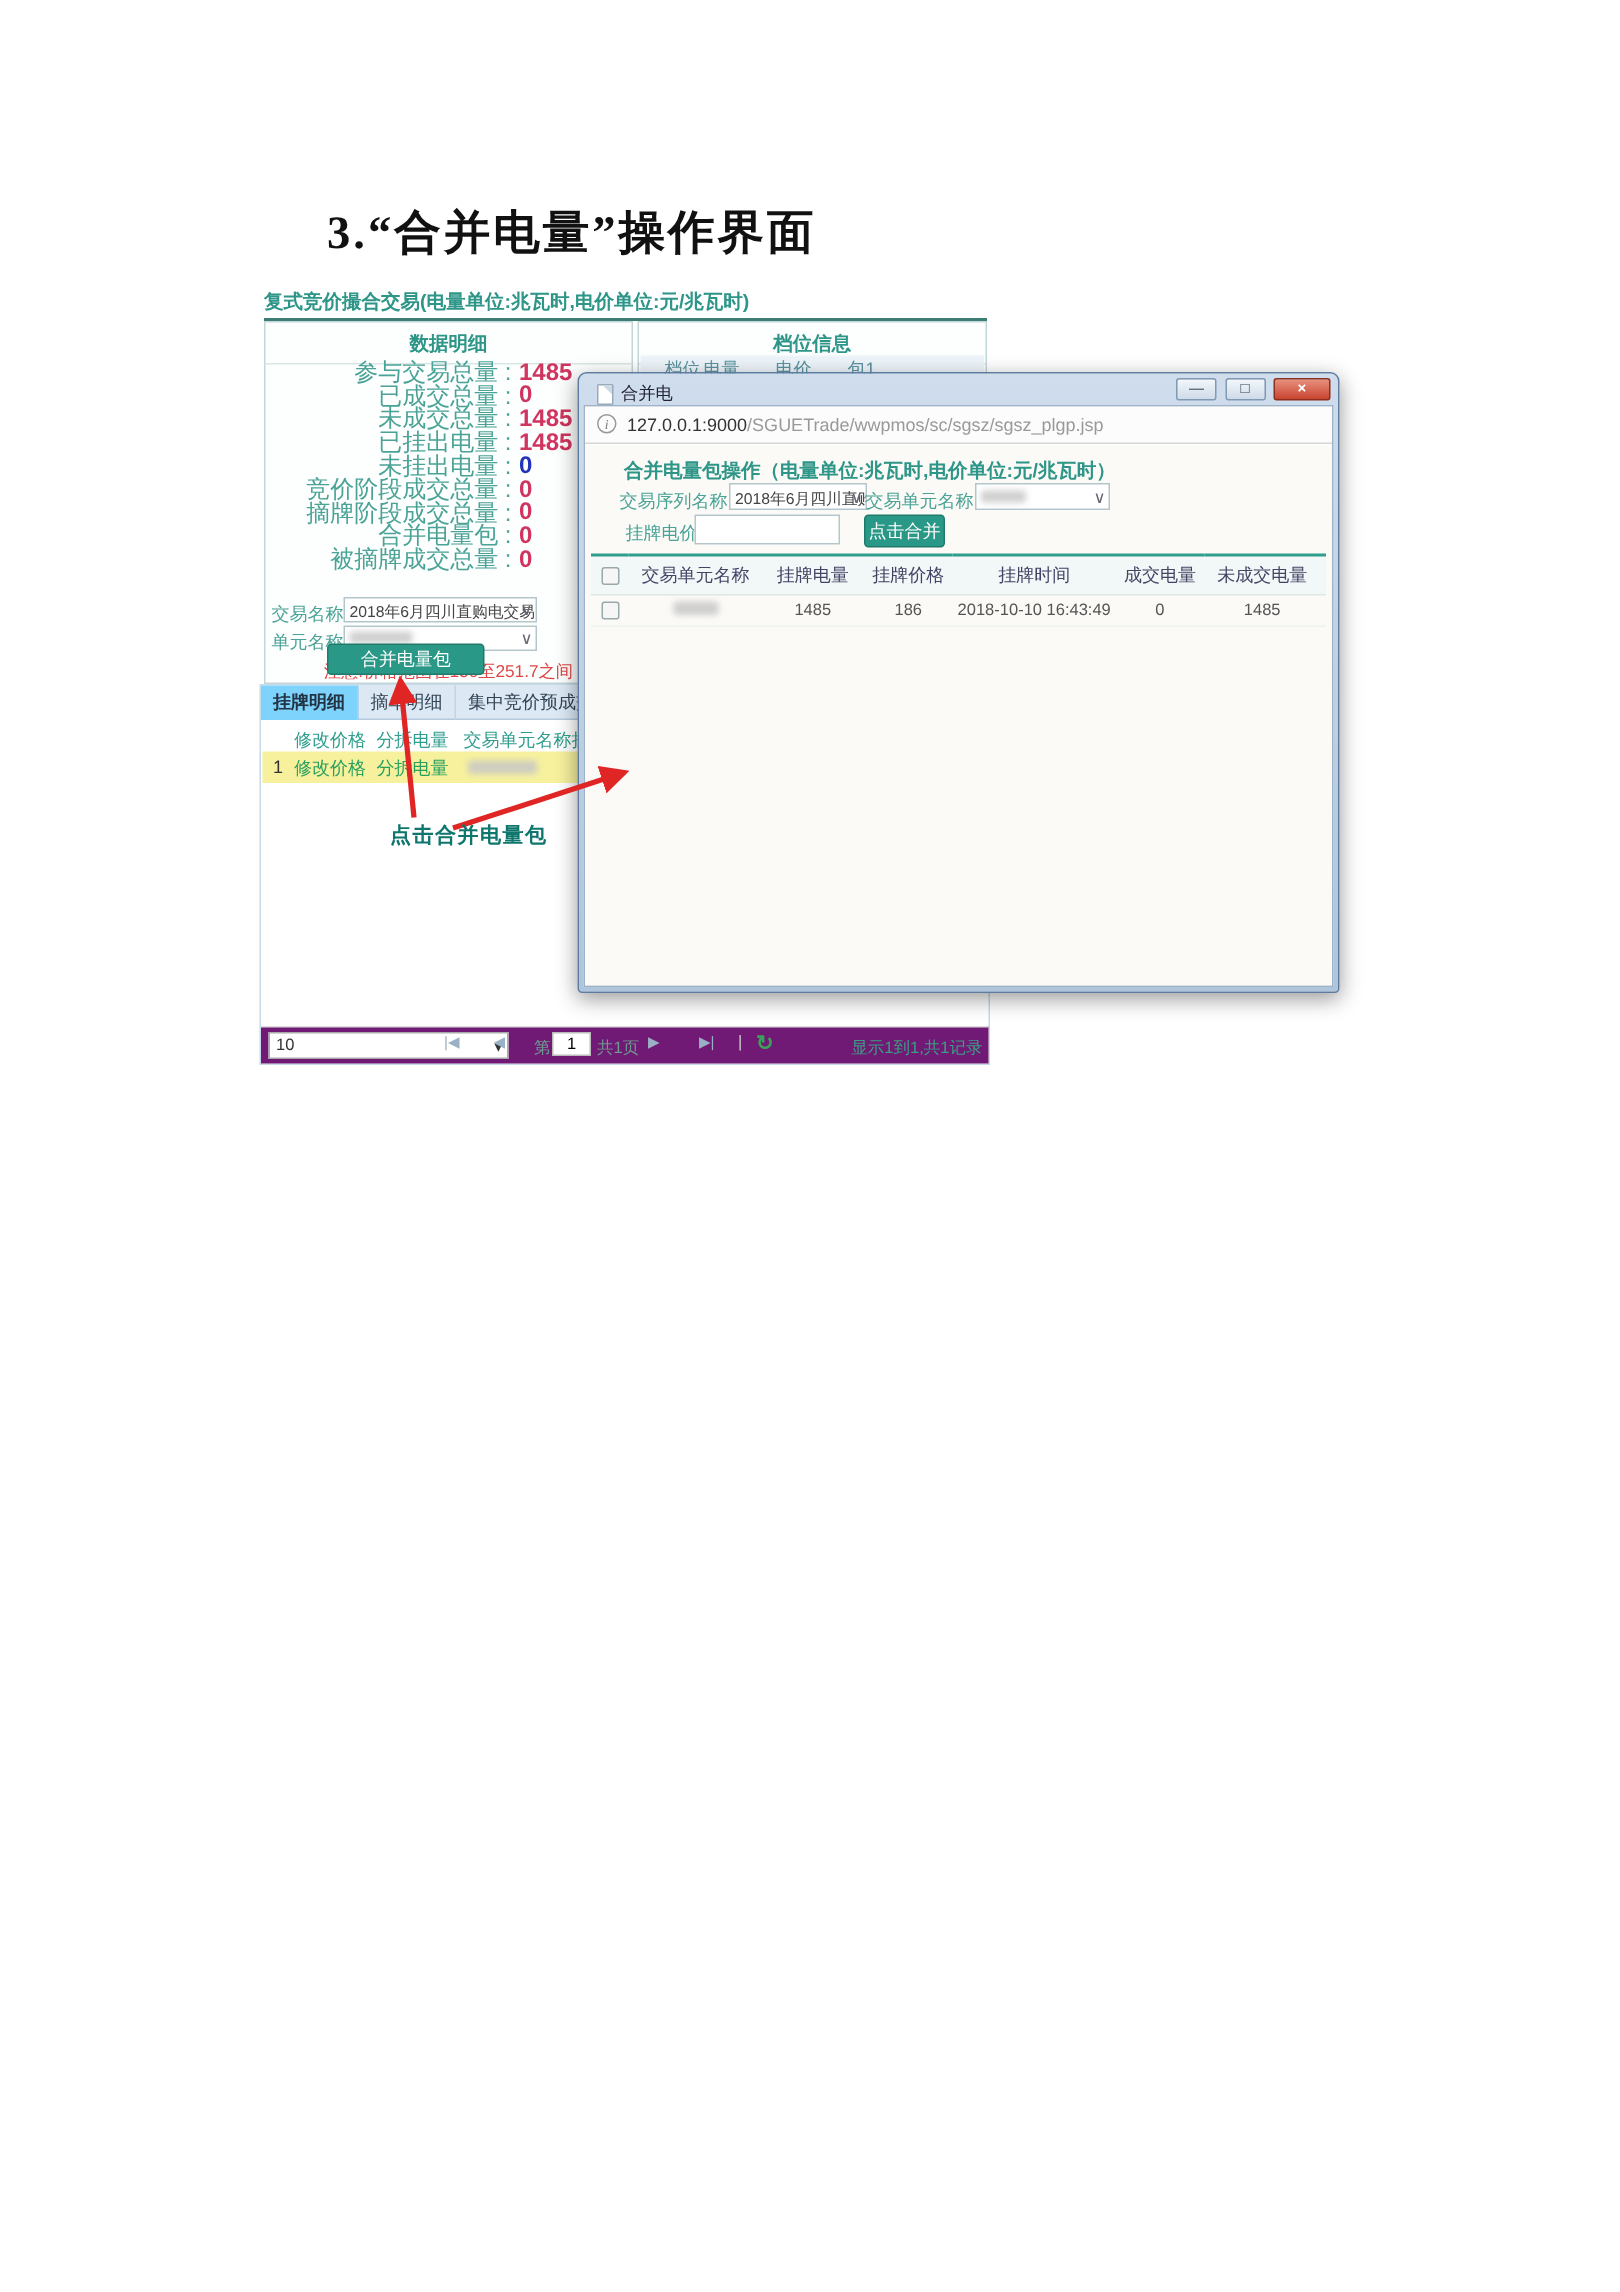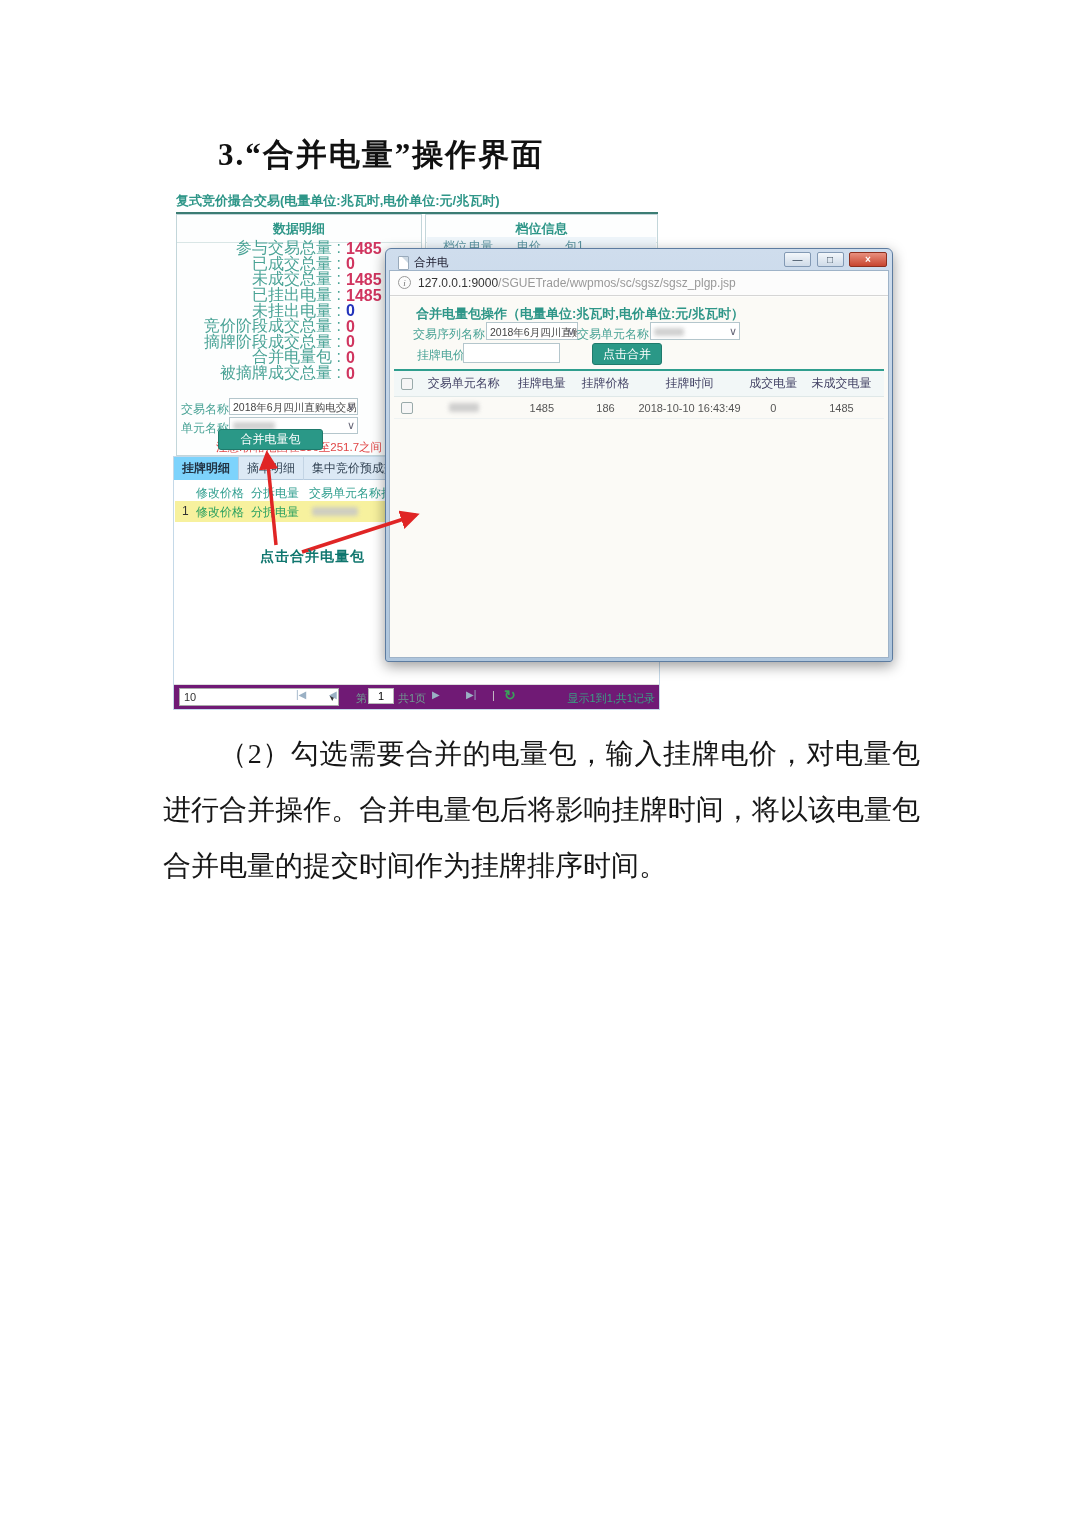--- a/index.html
+++ b/index.html
@@ -94,21 +94,21 @@
   .url-text { position:absolute; left:28px; top:5px; color:#999; }
   .url-text b { color:#333; font-weight:normal; }
   .page-area { position:absolute; left:0; right:0; top:26px; bottom:0; background:#fbfaf6; }
   .pop-heading { position:absolute; left:26px; top:8px; font-size:13px; font-weight:bold; color:#2e9688; }
   .frm-lab { position:absolute; font-size:12px; color:#4aa396; }
   .pop-select { position:absolute; background:#fff; border:1px solid #b4c6cc; height:18px;
     font-size:10.5px; color:#444; overflow:hidden; white-space:nowrap; padding:3px 13px 0 3px; }
   .pop-select .caret { position:absolute; right:2px; top:2px; color:#667; font-size:11px; }
   .pop-input { position:absolute; left:73px; top:46px; width:97px; height:20px;
     border:1px solid #b4c6cc; background:#fff; font-size:12px; padding:0 3px; }
-  .btn-join { left:202px; top:46px; width:70px; height:22px; line-height:20px; }
+  .btn-join { left:186px; top:46px; width:54px; height:22px; line-height:20px; }
   .pop-table { position:absolute; left:4px; right:4px; top:72px; border-collapse:collapse;
     font-size:11px; color:#555; width:calc(100% - 8px); }
   .pop-table thead tr { background:#f2f7f7; border-top:2px solid #2f9e8e; border-bottom:1px solid #dfe8e8; }
   .pop-table th { font-weight:normal; color:#446; font-size:12px; padding:4px 2px; text-align:center; }
   .pop-table td { padding:4px 2px; text-align:center; border-bottom:1px solid #eef2f2; }
   .cbx { display:inline-block; width:12px; height:12px; border:1px solid #9aa; background:#f6f6f6;
     border-radius:2px; vertical-align:middle; cursor:pointer; }
 
   .smudge { display:inline-block; background:#c7c7c7; filter:blur(2px); border-radius:2px; opacity:.85; }
 
@@ -307,16 +307,15 @@
       <marker id="ah" viewBox="0 0 10 10" refX="8" refY="5" markerWidth="5.5" markerHeight="5.5" orient="auto">
         <path d="M0,0 L10,5 L0,10 z" fill="#e02525"></path>
       </marker>
     </defs>
     <line x1="276" y1="545" x2="267" y2="454" stroke="#e02525" stroke-width="3.5" marker-end="url(#ah)"></line>
     <line x1="302" y1="552" x2="416" y2="515" stroke="#e02525" stroke-width="3.5" marker-end="url(#ah)"></line>
   </svg>
   <div class="abs annot-label">点击合并电量包</div>
 
   <div class="abs doc-paragraphs">
-    <p>（2）勾选需要合并的电量包，输入挂牌电价，对电量包进行合并操作。合并电量包后将影响挂牌时间，将以该电量包合并电量的提交时间作为挂牌排序时间。</p>
   </div>
 
 </div>
 
 </body></html>

